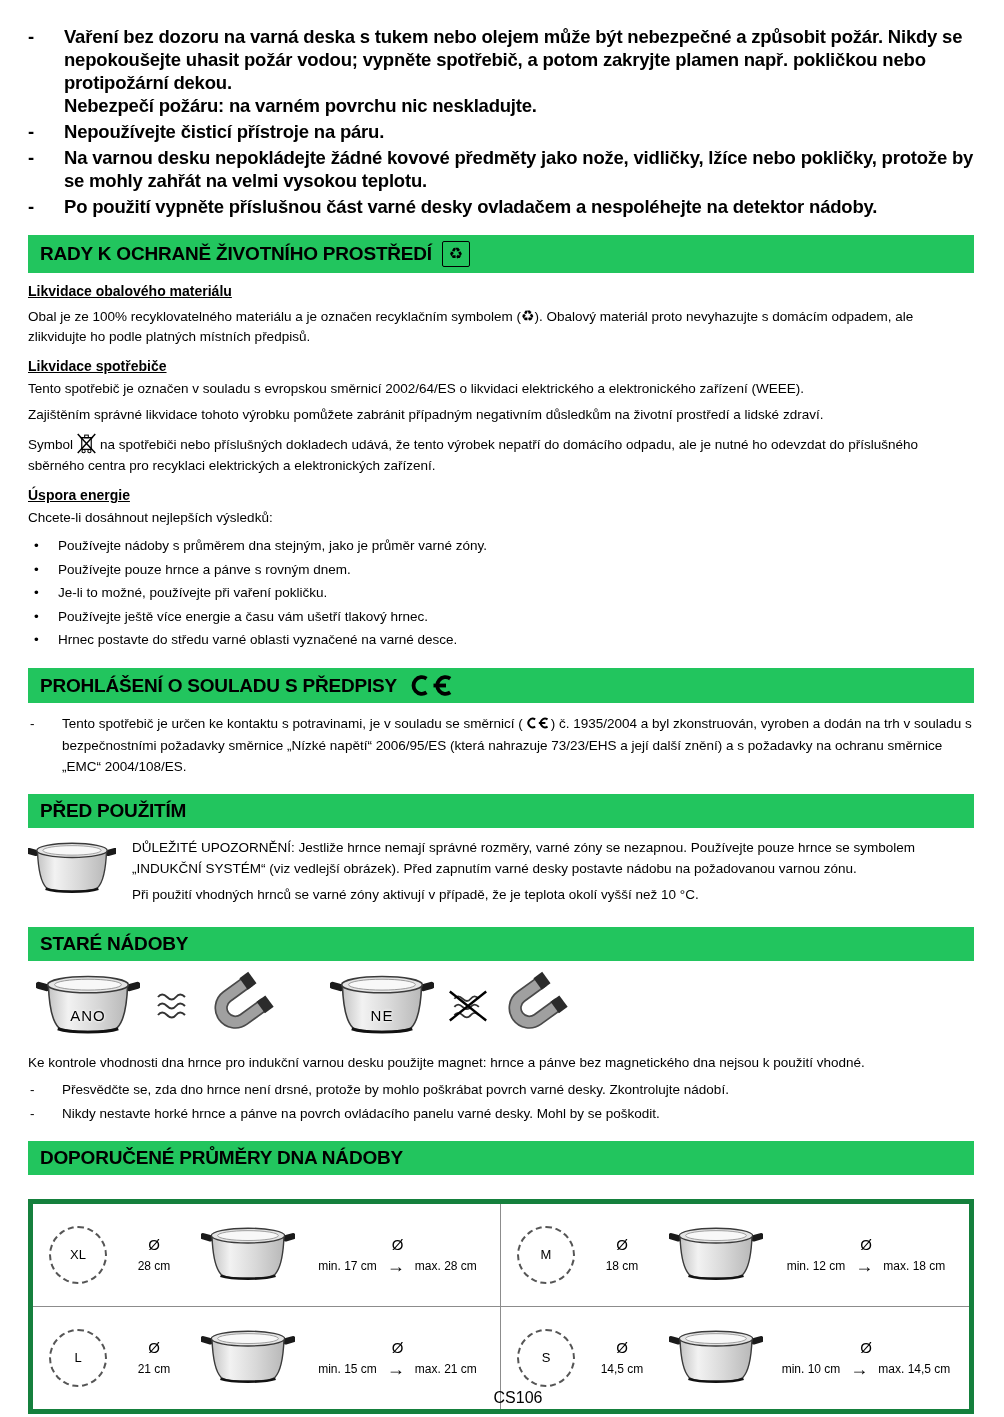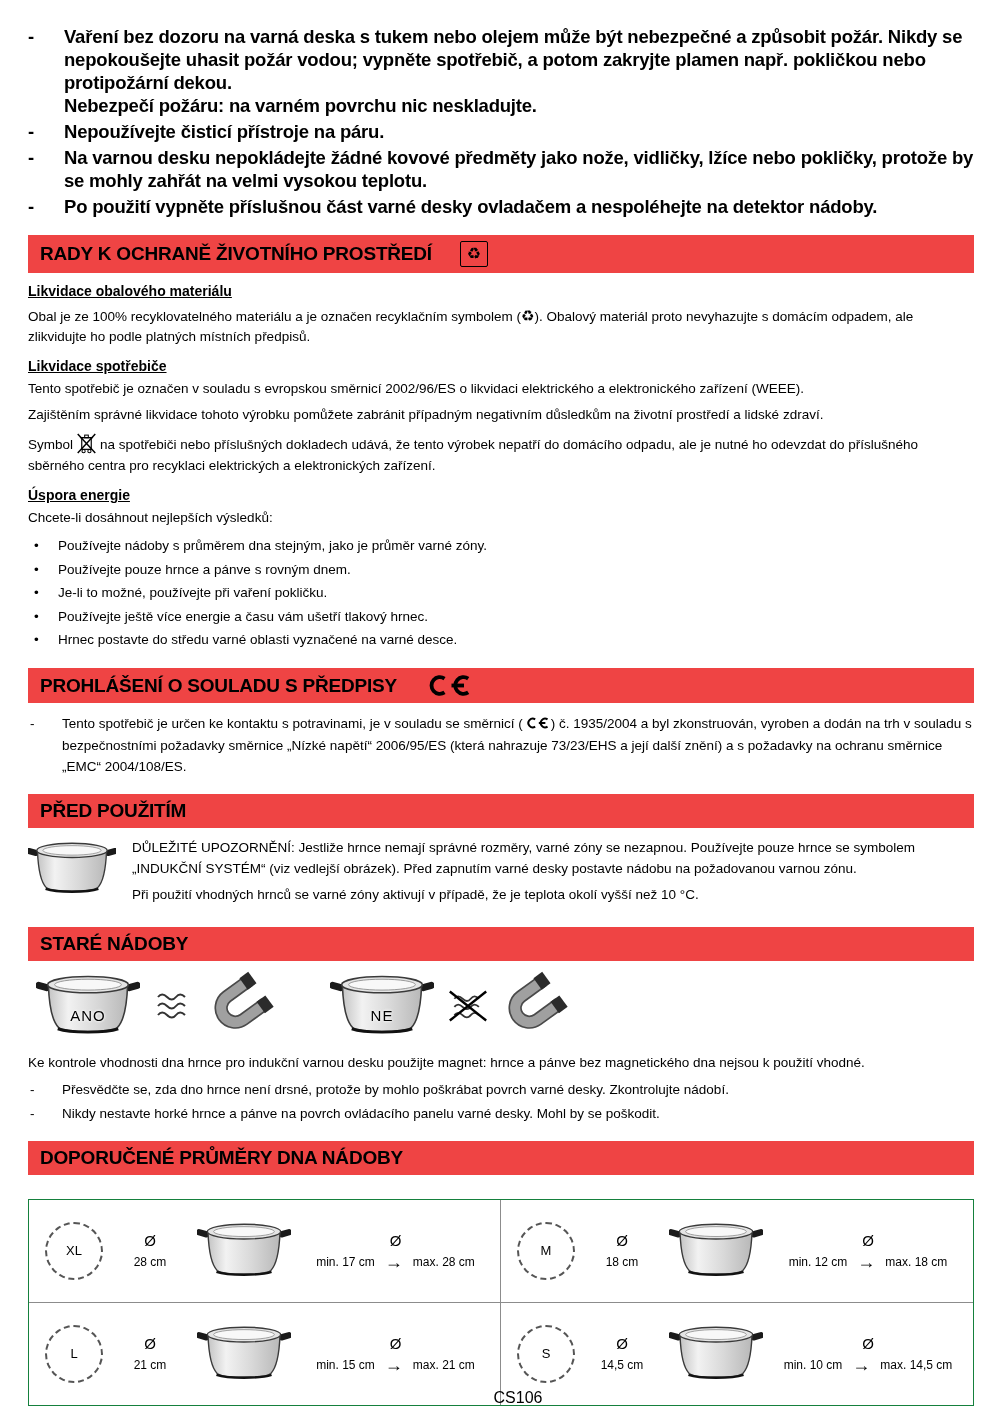--- a/index.html
+++ b/index.html
@@ -10,22 +10,22 @@
   .page{padding:26px 30px 0 28px}
 
   
   .intro{font-size:18.5px;font-weight:bold;line-height:1.24;letter-spacing:-0.2px}
   .intro-item{display:flex;margin-bottom:3px}
   .intro-item .dash{width:36px;flex:none}
   .intro-item .txt{flex:1}
 
   
   .sechead{
-    background:#ef4444;font-size:19px;font-weight:bold;letter-spacing:-0.2px;
-    padding:6px 12px;margin:16px 0 10px;display:flex;align-items:center;gap:28px;
+    background:#22c55e;font-size:19px;font-weight:bold;letter-spacing:-0.2px;
+    padding:6px 12px;margin:16px 0 10px;display:flex;align-items:center;gap:10px;
   }
   .recbox{display:inline-flex;align-items:center;justify-content:center;
     width:26px;height:24px;border:1.5px solid #000;border-radius:2px;font-size:16px;font-weight:normal}
   .ce-head{width:46px;height:23px}
 
   
   .subhead{font-size:14px;font-weight:bold;text-decoration:underline;margin:10px 0 5px}
   .body{font-size:13.5px;line-height:1.55}
   .para{margin:0 0 5px 0}
   .symline{margin:6px 0 5px 0}
@@ -51,21 +51,21 @@
   .potwrap{position:relative;width:104px;height:66px;flex:none}
   .potwrap svg{width:104px;height:66px;display:block}
   .potlabel{position:absolute;left:50%;top:52%;transform:translateX(-50%);
     font-weight:normal;font-size:15px;letter-spacing:1px;
     text-shadow:0 0 3px #fff,0 0 3px #fff}
   .waves{width:40px;height:34px;flex:none}
   .magnet{width:60px;height:52px;flex:none;transform:rotate(-36deg)}
   .gapcol{width:34px;flex:none}
 
   
-  .dtable{display:grid;grid-template-columns:1fr 1fr;border:1px solid #15803d;margin-top:24px}
+  .dtable{display:grid;grid-template-columns:1fr 1fr;border:5px solid #15803d;margin-top:24px}
   .dcell{display:flex;align-items:center;gap:16px;padding:10px 16px;height:82px}
   .dcell:nth-child(odd){border-right:1px solid #8c8c8c}
   .dcell:nth-child(-n+2){border-bottom:1px solid #8c8c8c}
   .dcircle{width:54px;height:54px;border:2px dashed #555;border-radius:50%;
     display:flex;align-items:center;justify-content:center;font-size:13px;flex:none}
   .dsize{text-align:center;width:62px;flex:none}
   .dia{font-size:15px;line-height:1}
   .dsize .cm{font-size:12px;margin-top:7px}
   .pot-table{width:94px;height:60px;flex:none}
   .drange{flex:1;text-align:center}
@@ -158,21 +158,21 @@
       <span>♻</span>
     </span>
   </div>
 
   <div class="subhead">Likvidace obalového materiálu</div>
   <p class="body para">
     <span>Obal je ze 100% recyklovatelného materiálu a je označen recyklačním symbolem (</span><span class="rec-inline">♻</span><span>). Obalový materiál proto nevyhazujte s domácím odpadem, ale zlikvidujte ho podle platných místních předpisů.</span>
   </p>
 
   <div class="subhead">Likvidace spotřebiče</div>
-  <p class="body para">Tento spotřebič je označen v souladu s evropskou směrnicí 2002/96/ES o likvidaci elektrického a elektronického zařízení (WEEE).</p>
+  <p class="body para">Tento spotřebič je označen v souladu s evropskou směrnicí 2002/64/ES o likvidaci elektrického a elektronického zařízení (WEEE).</p>
   <p class="body para">Zajištěním správné likvidace tohoto výrobku pomůžete zabránit případným negativním důsledkům na životní prostředí a lidské zdraví.</p>
 
   <p class="body para symline">
     <span>Symbol</span><svg class="bin-inline">
         <use href="#binsym"></use>
       </svg><span>na spotřebiči nebo příslušných dokladech udává, že tento výrobek nepatří do domácího odpadu, ale je nutné ho odevzdat do příslušného sběrného centra pro recyklaci elektrických a elektronických zařízení.</span>
   </p>
 
   <div class="subhead">Úspora energie</div>
   <p class="body para">Chcete-li dosáhnout nejlepších výsledků:</p>

